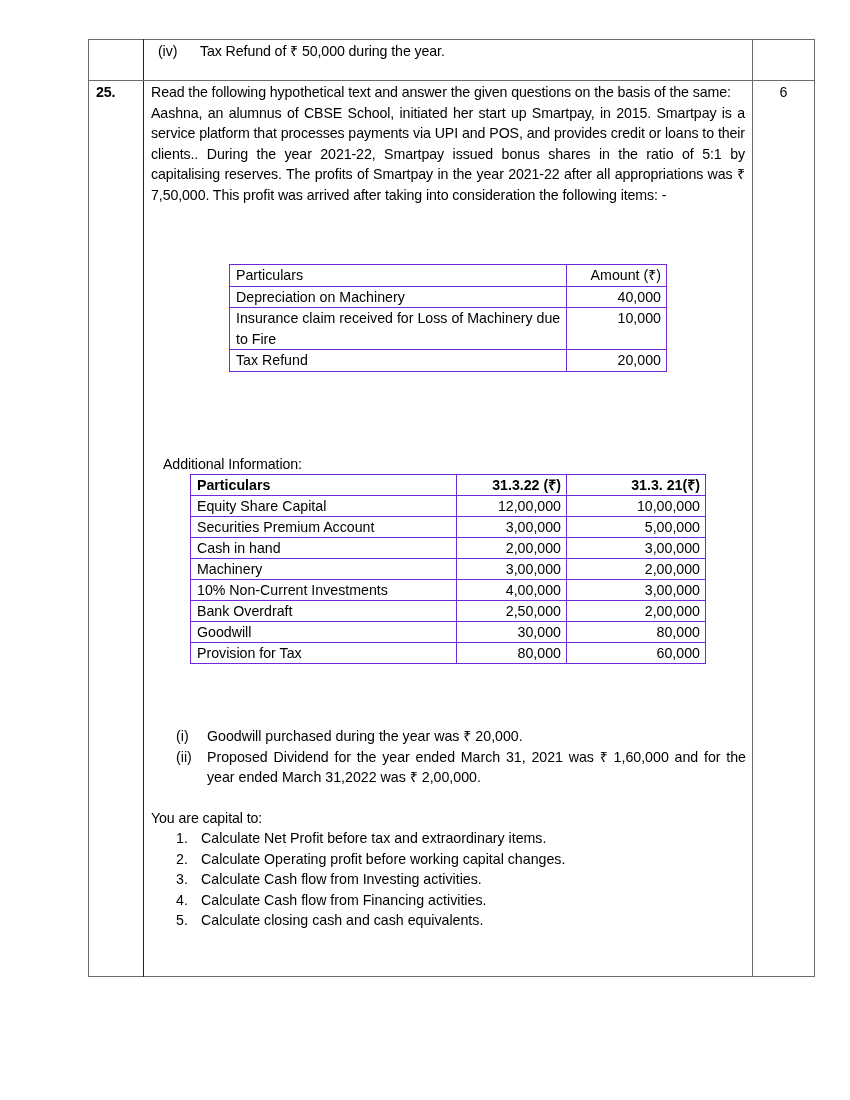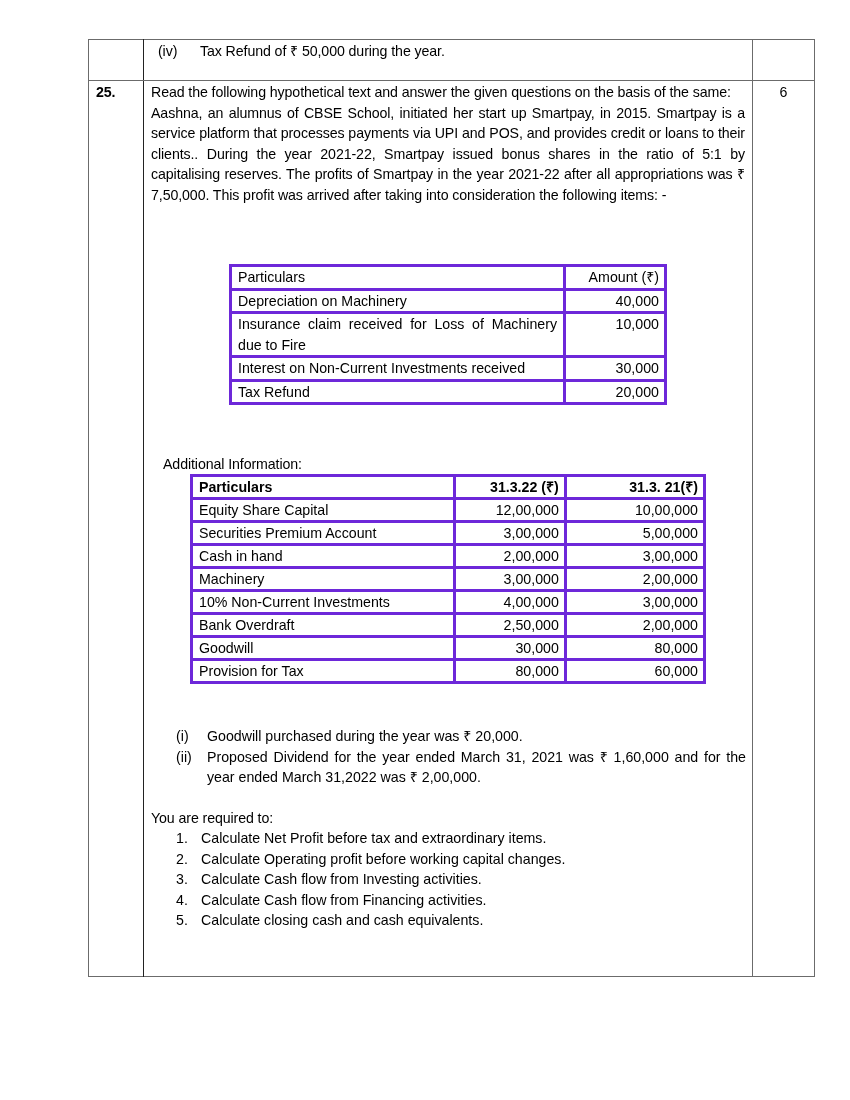--- a/index.html
+++ b/index.html
@@ -22,21 +22,21 @@
   .qnum { left: 96px; top: 82px; }
   .marks { left: 752px; width: 63px; top: 82px; text-align: center; }
   .prev-item { left: 158px; top: 41px; }
   .prev-item .lbl { display: inline-block; width: 42px; }
   .para {
     position: absolute; left: 151px; top: 82px; width: 594px;
     font-size: 14.2px; line-height: 20.5px; text-align: justify; letter-spacing: -0.1px;
   }
   .para p { margin: 0; }
   table.t { position: absolute; border-collapse: collapse; font-size: 14.2px; }
-  table.t td { border: 3px solid #6d28d9; padding: 0 6px; height: 20px; line-height: 20px; vertical-align: top; }
+  table.t td { border: 1px solid #6d28d9; padding: 0 6px; height: 20px; line-height: 20px; vertical-align: top; }
   table.t td.num { text-align: right; padding-right: 5px; }
   table.t1 { left: 229px; top: 264px; width: 438px; }
   table.t1 td.c1 { width: 326px; line-height: 20.5px; }
   table.t1 td.c2 { width: 88px; }
   table.t2 { left: 190px; top: 474px; width: 516px; }
   table.t2 td.c1 { width: 253px; }
   table.t2 td.c2 { width: 98px; }
   table.t2 td.c3 { width: 127px; }
   table.t2 tr.head td { font-weight: bold; }
   .addl { left: 163px; top: 454px; }
@@ -76,24 +76,20 @@
       <td class="c1">Particulars</td>
       <td class="c2 num">Amount (₹)</td>
     </tr>
     <tr>
       <td class="c1">Depreciation on Machinery</td>
       <td class="c2 num">40,000</td>
     </tr>
     <tr>
       <td class="c1" style="white-space:normal;text-align:justify;">Insurance claim received for Loss of Machinery due to Fire</td>
       <td class="c2 num">10,000</td>
-    </tr>
-    <tr>
-      <td class="c1">Interest on Non-Current Investments received</td>
-      <td class="c2 num">30,000</td>
     </tr>
     <tr>
       <td class="c1">Tax Refund</td>
       <td class="c2 num">20,000</td>
     </tr>
   </tbody>
     </table>
 
   <div class="txt addl">Additional Information:</div>
 
@@ -151,21 +147,21 @@
     <div class="n">
       <span class="k">(i)</span>
       <span class="v">Goodwill purchased during the year was ₹ 20,000.</span>
     </div>
     <div class="n">
       <span class="k">(ii)</span>
       <span class="v">Proposed Dividend for the year ended March 31, 2021 was ₹ 1,60,000 and for the year ended March 31,2022 was ₹ 2,00,000.</span>
     </div>
   </div>
 
-  <div class="txt req">You are required to:</div>
+  <div class="txt req">You are capital to:</div>
 
   <div class="tasks">
     <div class="ti">
       <span class="k">1.</span>
       <span>Calculate Net Profit before tax and extraordinary items.</span>
     </div>
     <div class="ti">
       <span class="k">2.</span>
       <span>Calculate Operating profit before working capital changes.</span>
     </div>

